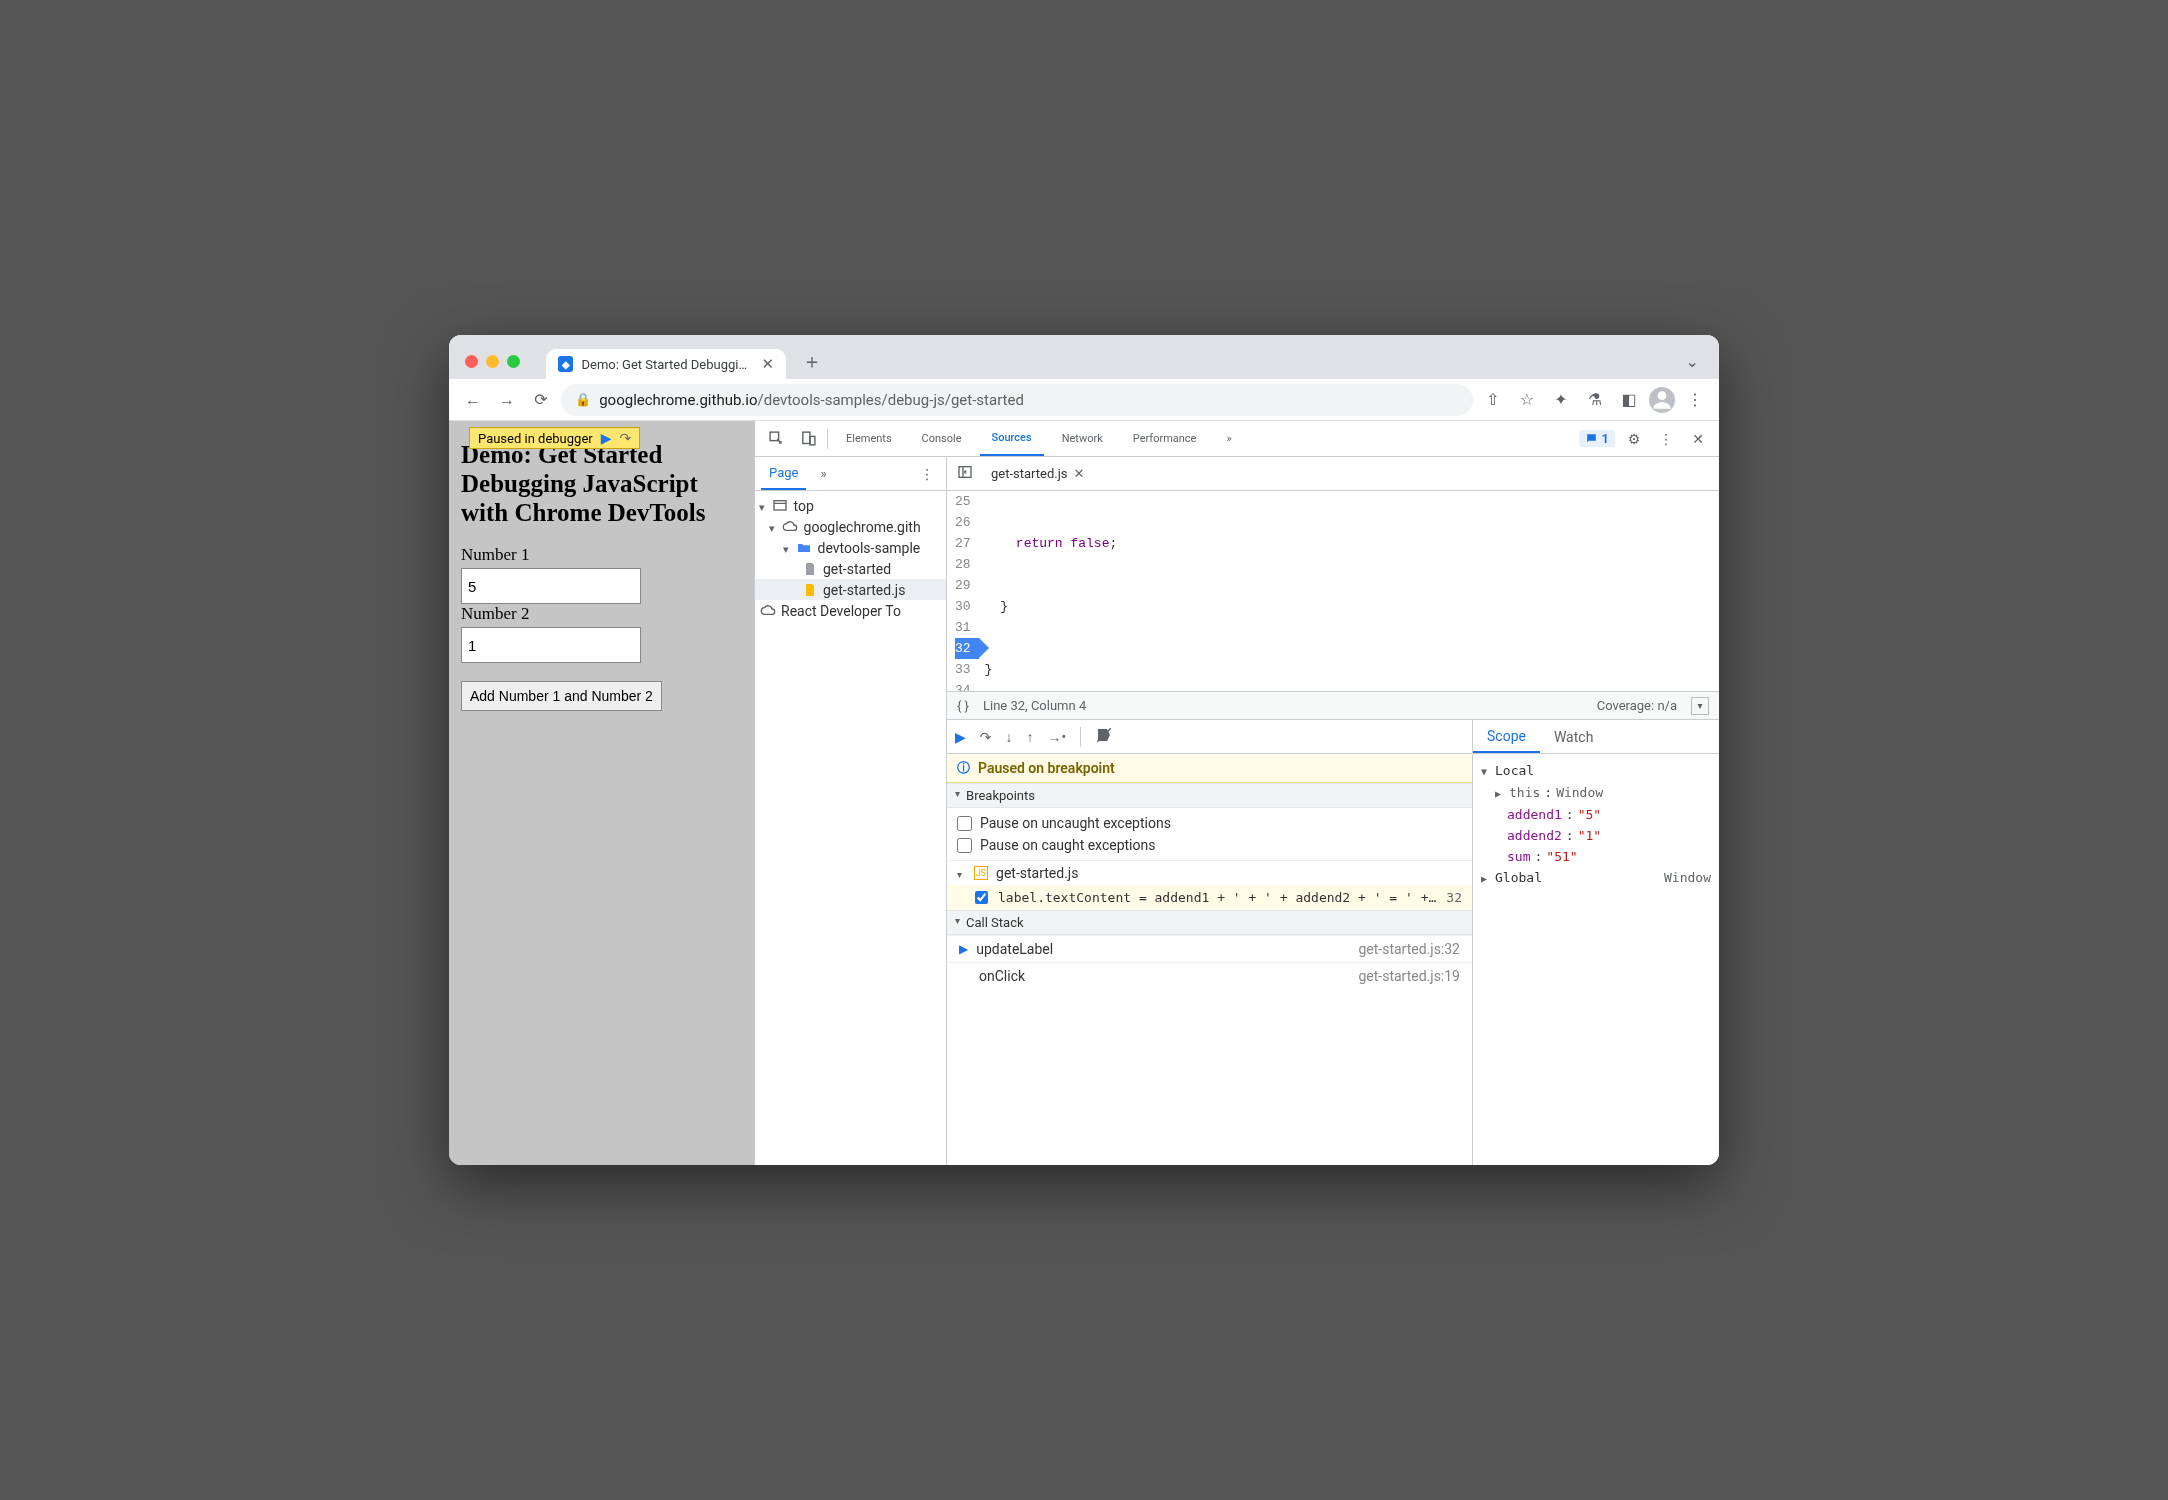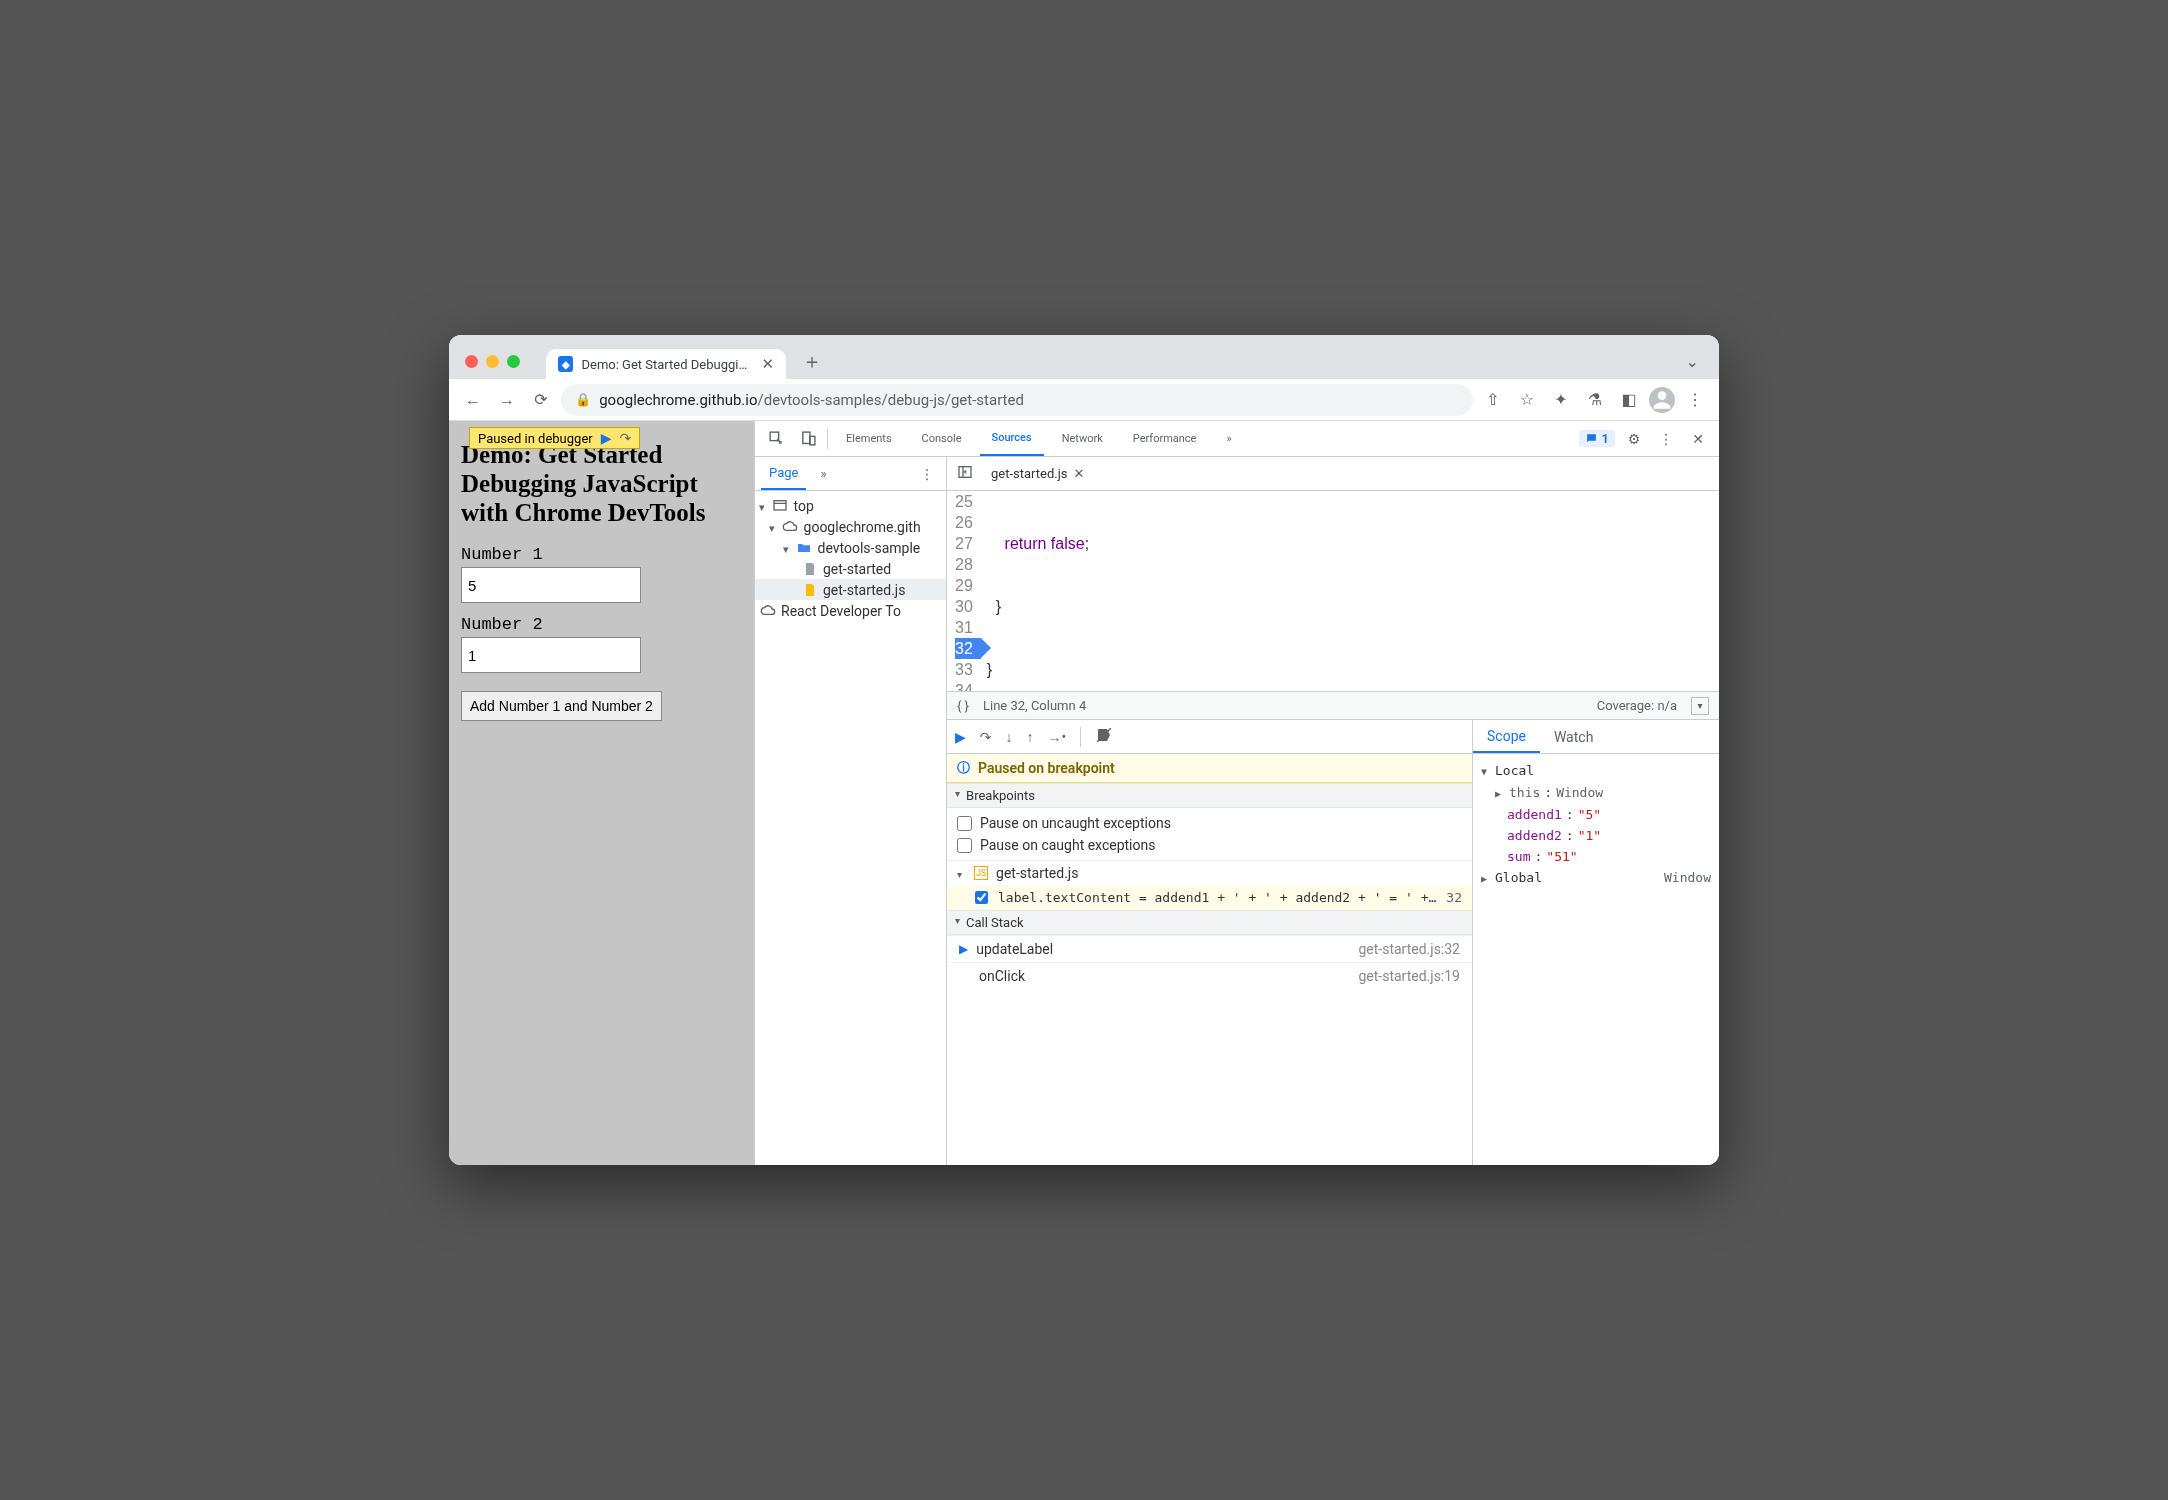--- a/index.html
+++ b/index.html
@@ -29,21 +29,21 @@
   .tbicon.avatar{background:#bdc1c6;border-radius:50%;width:26px;height:26px}
   
   
   .content{flex:1;display:flex;overflow:hidden}
   
   
   .page{width:305px;background:#c5c5c5;padding:18px 12px;position:relative;overflow:hidden}
   .pausedbar{position:absolute;top:6px;left:20px;background:#ffe66e;border:1px solid #c9a400;padding:2px 8px;font-size:13px;display:flex;align-items:center;gap:8px;z-index:2}
   .pausedbar .pctl{color:#1a73e8;font-size:14px}
   .page h1{font-family:"Times New Roman",serif;font-weight:bold;font-size:25px;line-height:1.15;margin-bottom:18px;margin-top:2px}
-  .page label{font-family:Liberation Mono, monospace;font-size:17px;display:block;margin-top:12px}
+  .page label{font-family:Liberation Serif, serif;font-size:17px;display:block;margin-top:0}
   .page input[type=text]{width:180px;height:36px;border:1px solid #888;background:#fff;padding:0 6px;font-size:15px;margin-top:3px}
   .page button{margin-top:18px;background:#efefef;border:1px solid #888;padding:6px 8px;font-size:14px}
   
   
   .devtools{flex:1;display:flex;flex-direction:column;border-left:1px solid #cacdd1;background:#fff;font-size:14px;color:#333}
   .dt-tabbar{height:36px;border-bottom:1px solid #cacdd1;display:flex;align-items:center;padding:0 8px;gap:6px}
   .dt-tabbar .sp{flex:1}
   .dt-ico{width:26px;height:26px;display:flex;align-items:center;justify-content:center;color:#5f6368}
   .dt-tab{padding:0 12px;height:100%;display:flex;align-items:center;color:#5f6368;cursor:pointer;font-size:11px}
   .dt-tab.active{color:#1a73e8;border-bottom:2px solid #1a73e8;font-weight:500}
@@ -64,21 +64,21 @@
   .ico.frame svg,.ico.cloud svg,.ico.folder svg,.ico.file svg,.ico.jsfile svg{width:16px;height:16px}
   .ind1{padding-left:14px}.ind2{padding-left:28px}.ind3{padding-left:46px}
   
   
   .src-main{flex:1;display:flex;flex-direction:column;overflow:hidden}
   .ed-tabs{height:34px;border-bottom:1px solid #cacdd1;display:flex;align-items:center;padding:0 6px;gap:6px}
   .ed-ico{color:#5f6368;padding:0 4px}
   .ed-tab{display:flex;align-items:center;gap:6px;padding:0 8px;height:100%;font-size:13px;color:#333}
   .ed-tab .cl{color:#5f6368}
   
-  .editor{flex:0 0 auto;display:flex;font-family:Liberation Sans, sans-serif;font-size:16px;line-height:21px;overflow:hidden;height:200px}
+  .editor{flex:0 0 auto;display:flex;font-family:Liberation Mono, monospace;font-size:13px;line-height:21px;overflow:hidden;height:200px}
   .gutter{background:#fff;color:#888;text-align:right;padding:0 8px}
   .gutter .ln{height:21px}
   .gutter .ln.bp{background:#4285f4;color:#fff;position:relative;padding-right:8px;margin-right:-8px}
   .gutter .ln.bp::after{content:"";position:absolute;right:-10px;top:0;border-left:10px solid #4285f4;border-top:10.5px solid transparent;border-bottom:10.5px solid transparent}
   .code{flex:1;white-space:pre;overflow:hidden}
   .code .line{height:21px;padding-left:6px;position:relative}
   .kw{color:#708}
   .prop{color:#219}
   
   .ed-status{height:28px;border-top:1px solid #cacdd1;display:flex;align-items:center;padding:0 10px;gap:14px;background:#f7f8f8;font-size:13px;color:#5f6368}

